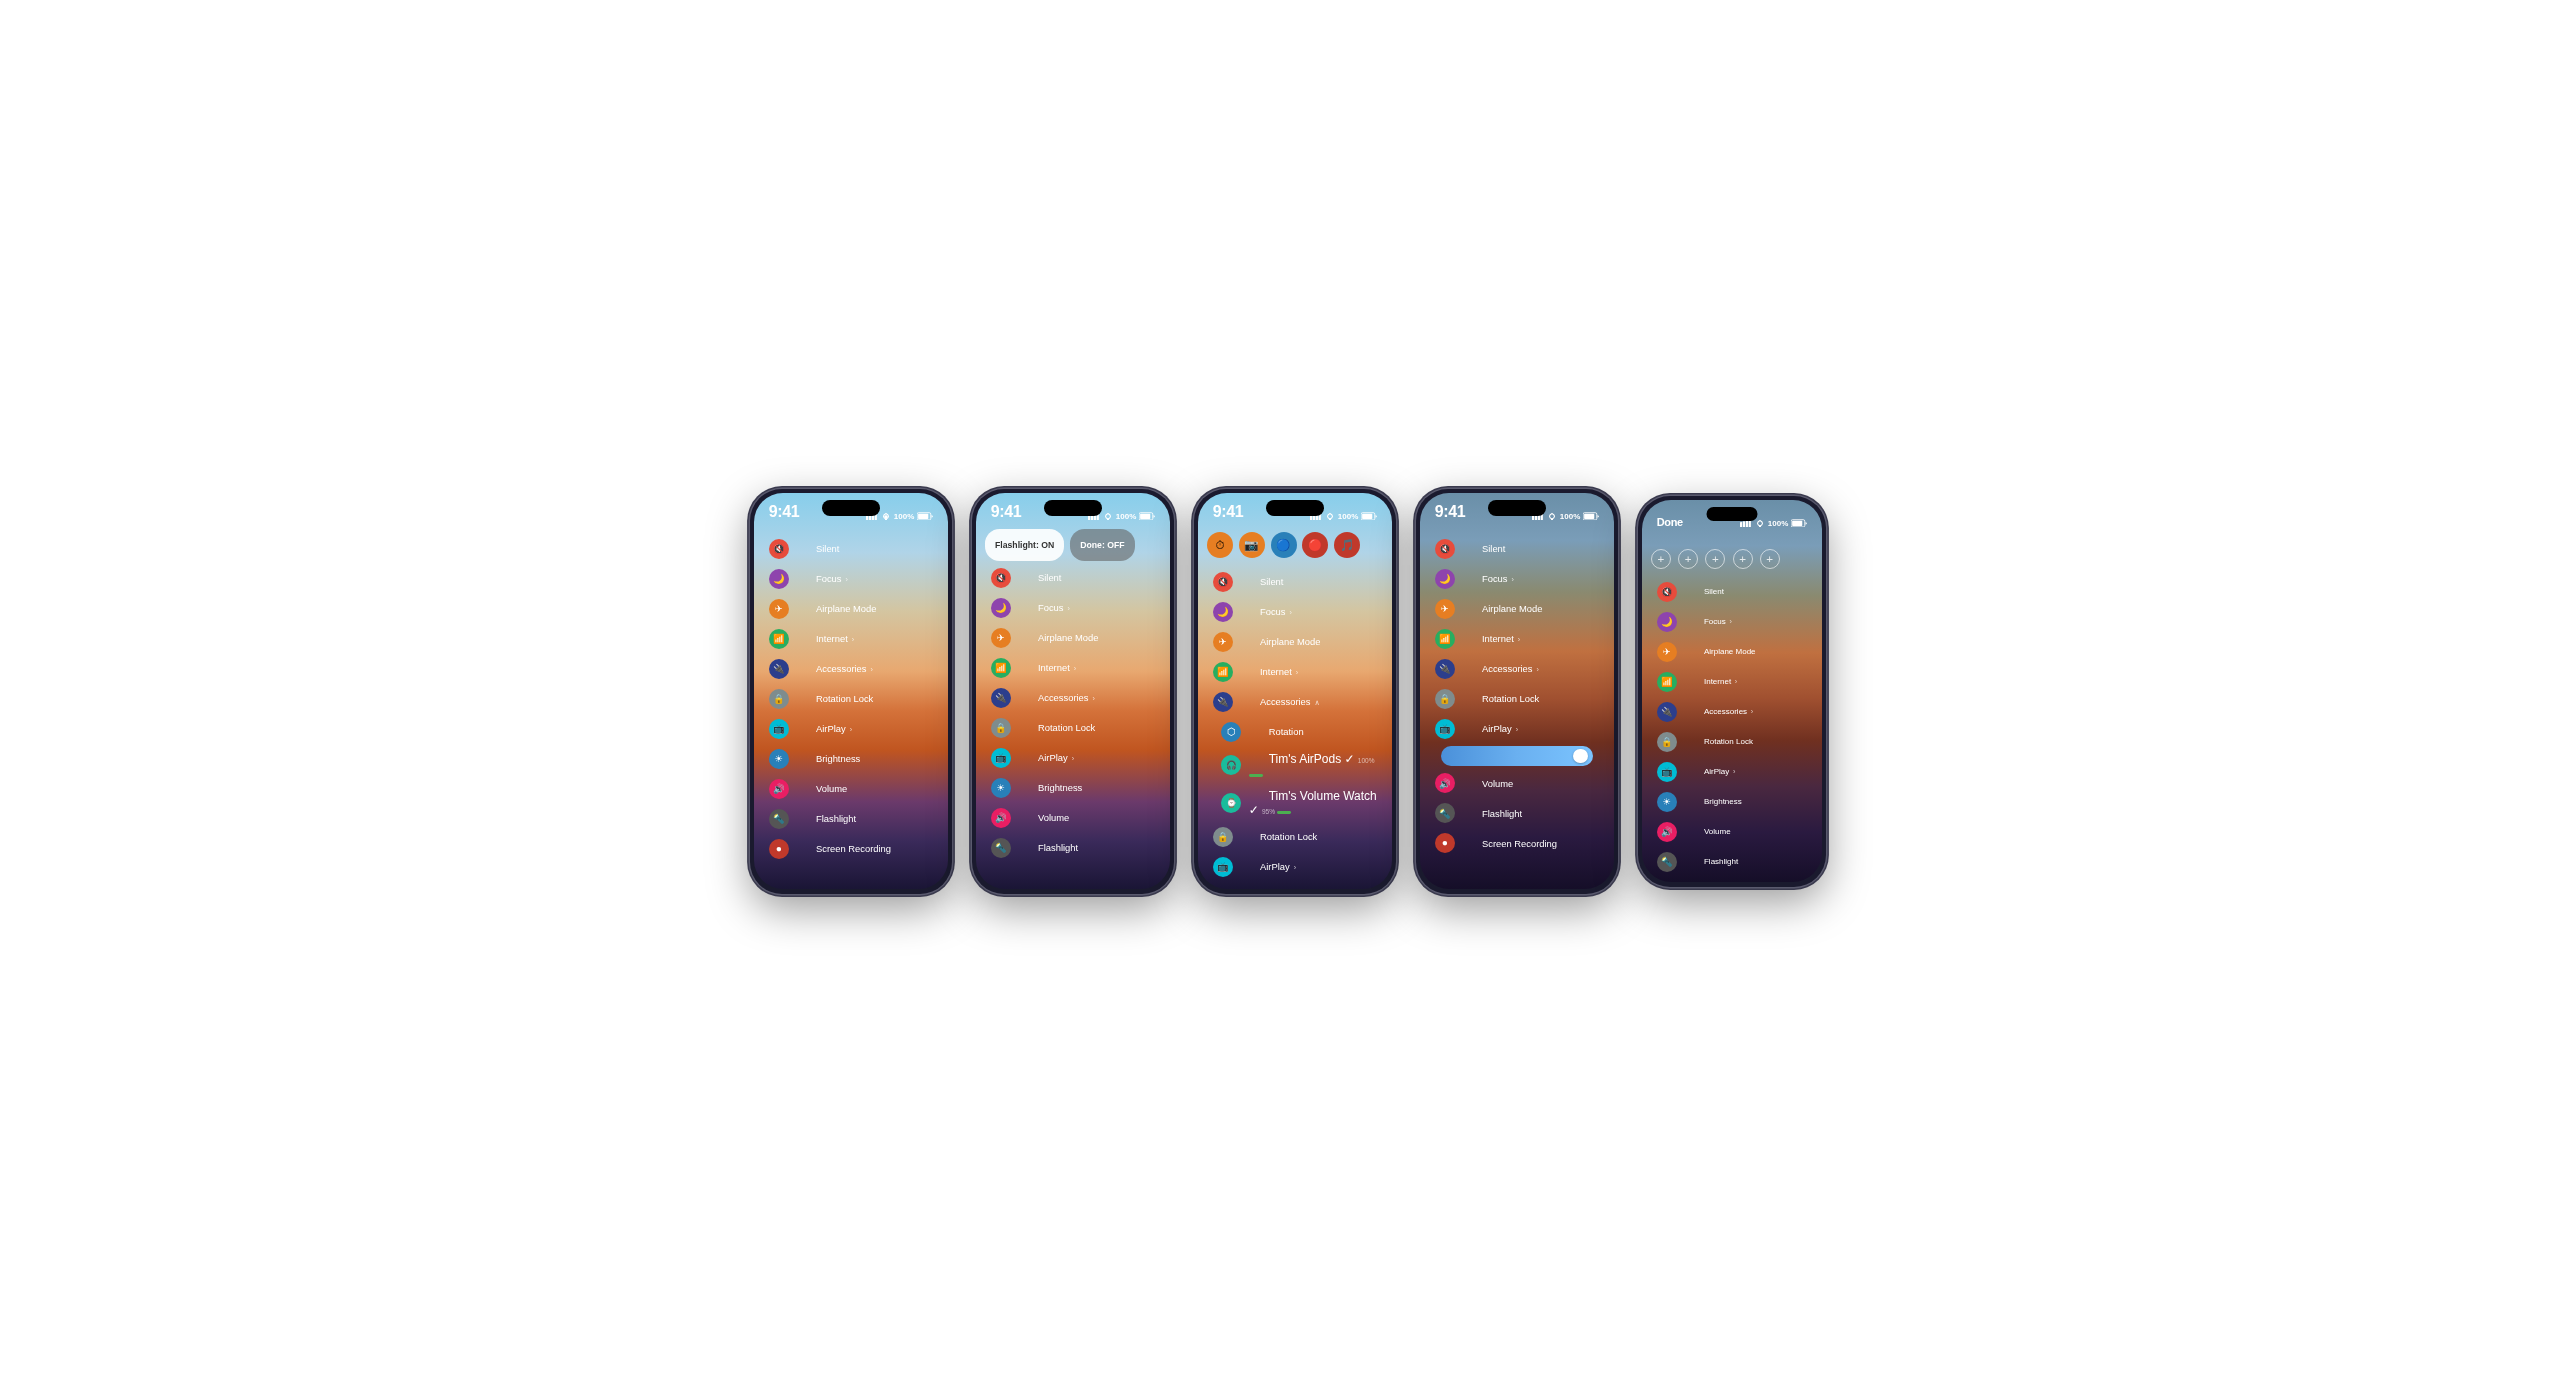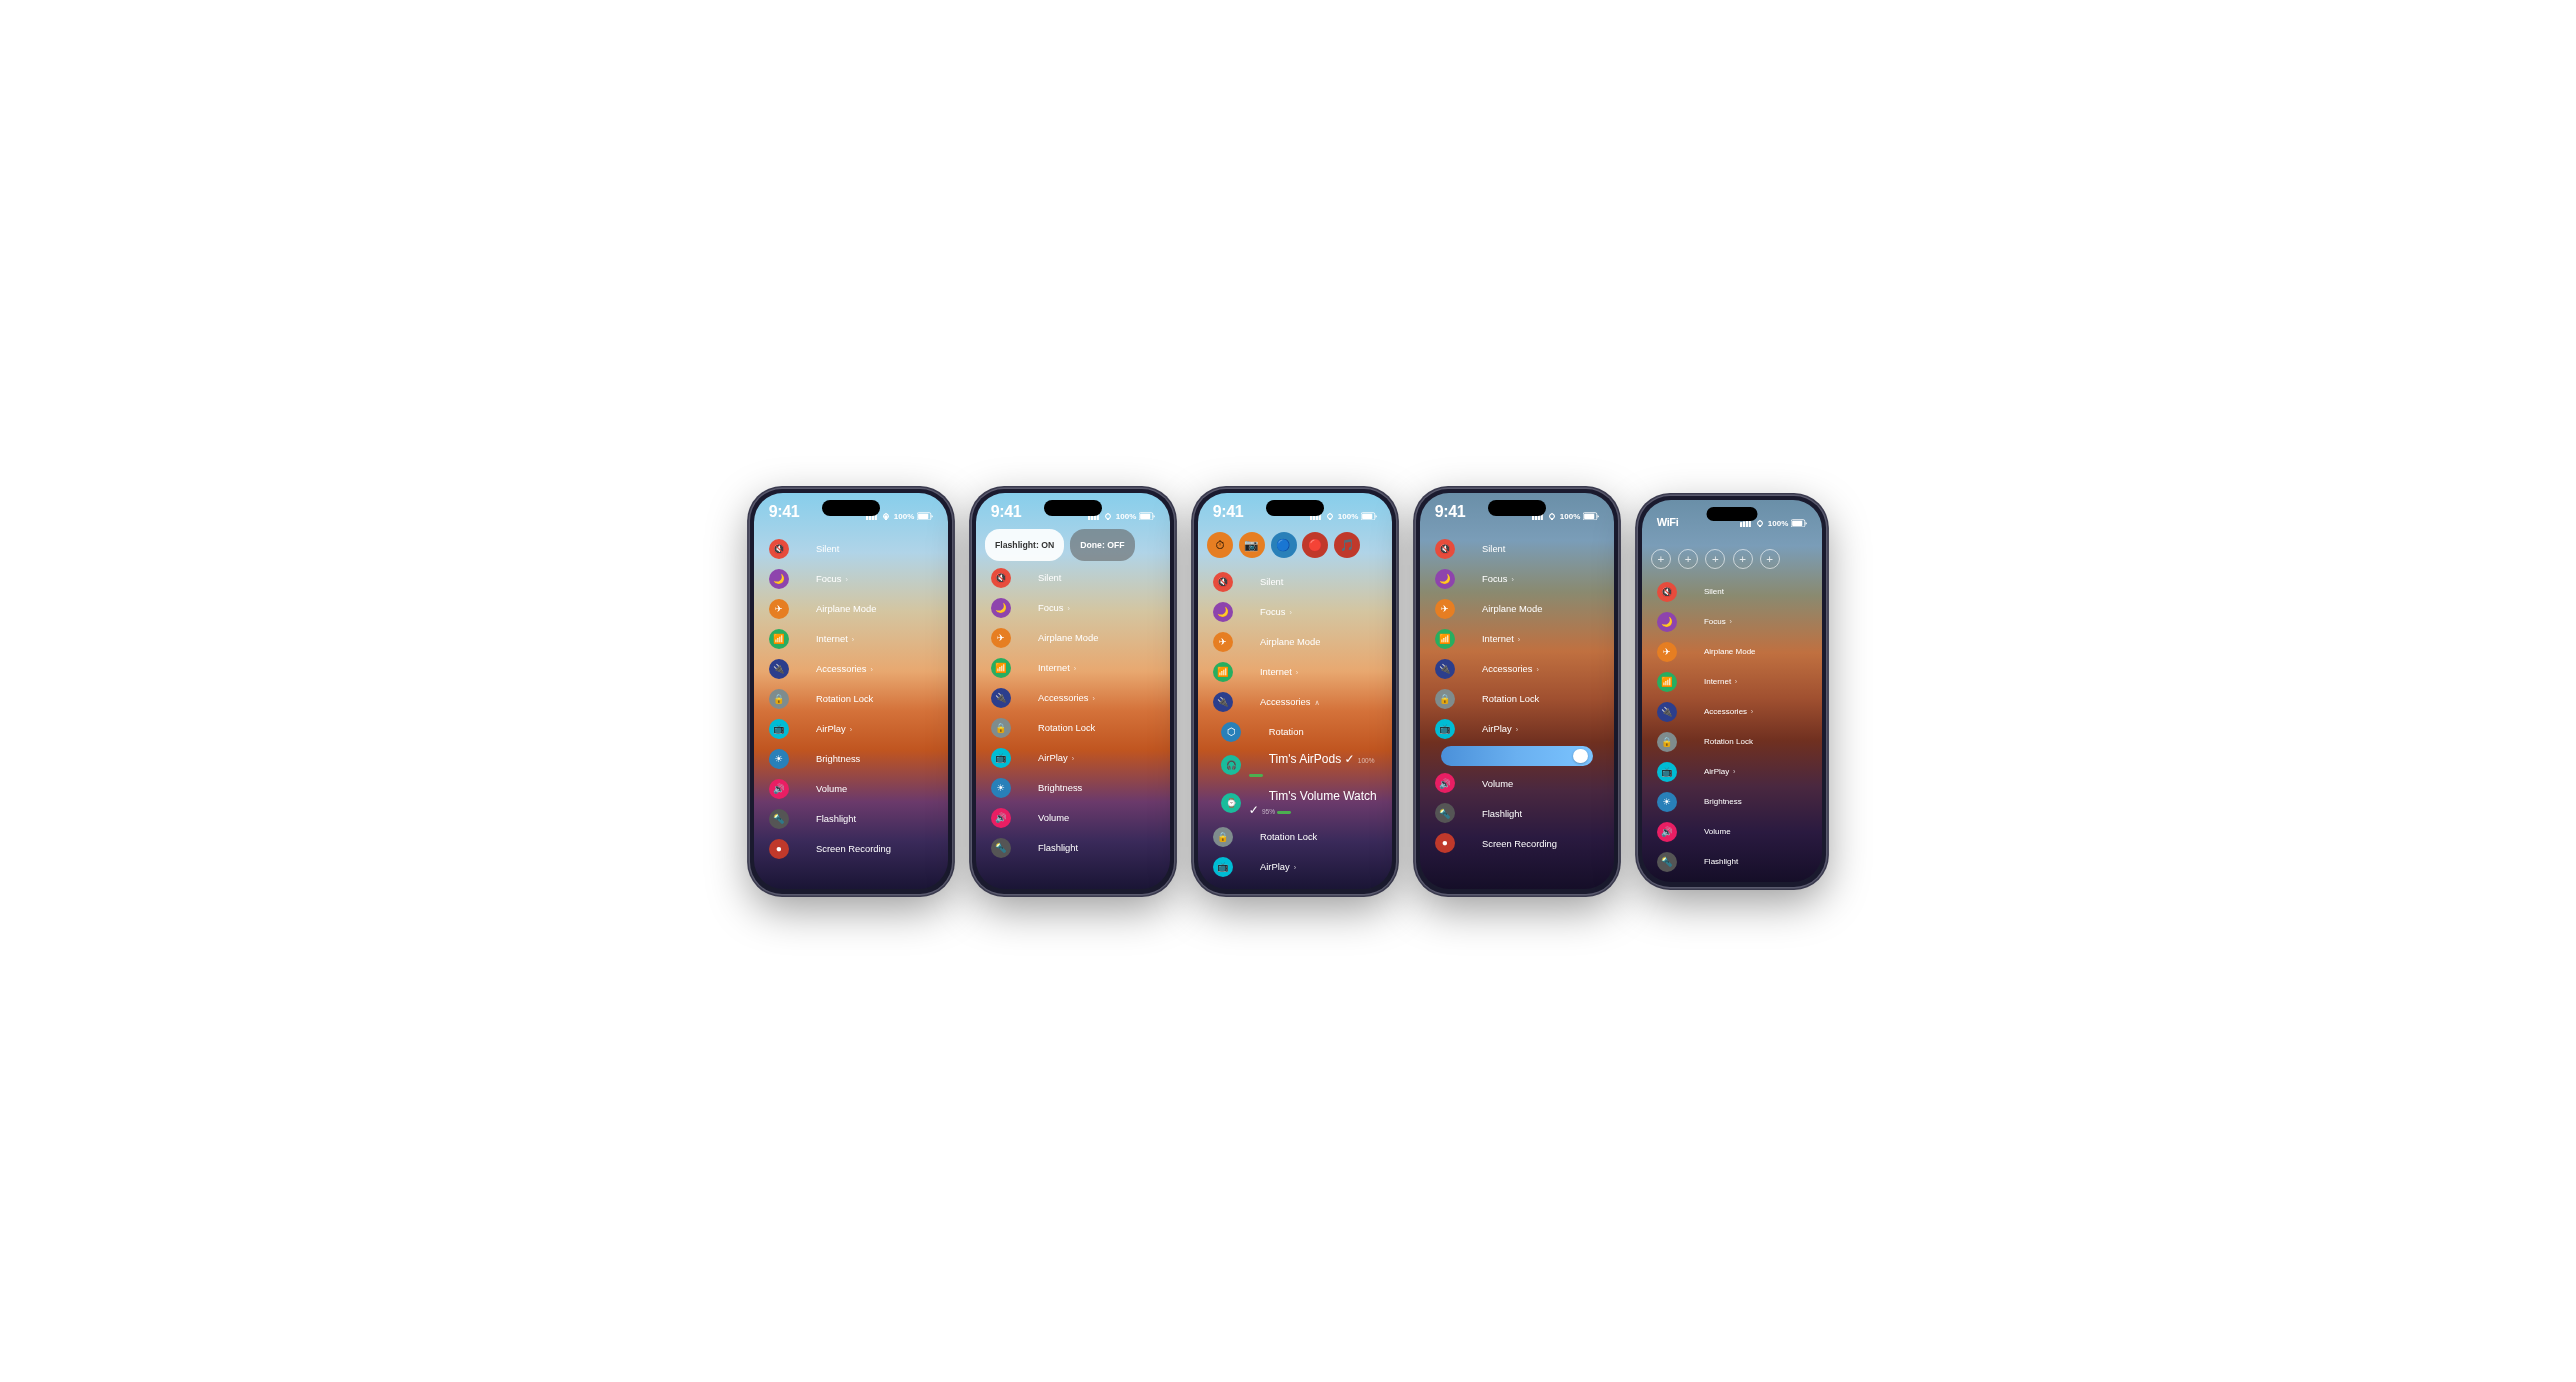--- a/index.html
+++ b/index.html
@@ -557,21 +557,21 @@
         </div>
       </div>
     </div>
   </div>
 
   <div class="phone phone-5">
     <div class="phone-screen">
       <div class="phone-bg phone-bg-dark"></div>
       <div class="dynamic-island" style="width:51px;height:14.5px;"></div>
       <div class="status-bar">
-        <span class="time" style="font-size:11px;">WiFi</span>
+        <span class="time" style="font-size:11px;">Done</span>
         <div class="status-icons">
           <svg width="11.6" height="8.7" viewBox="0 0 16 12">
               <rect x="0" y="4" width="3" height="8" fill="white" rx="1"></rect>
               <rect x="4" y="3" width="3" height="9" fill="white" rx="1"></rect>
               <rect x="8" y="1" width="3" height="11" fill="white" rx="1"></rect>
               <rect x="12" y="0" width="3" height="12" fill="white" rx="1"></rect>
             </svg>
           <svg width="10" height="8.7" viewBox="0 0 14 12">
               <path d="M7 2 Q0 6 7 10 Q14 6 7 2Z" fill="none" stroke="white" stroke-width="1.5"></path>
               <circle cx="7" cy="10" r="1.5" fill="white"></circle>

